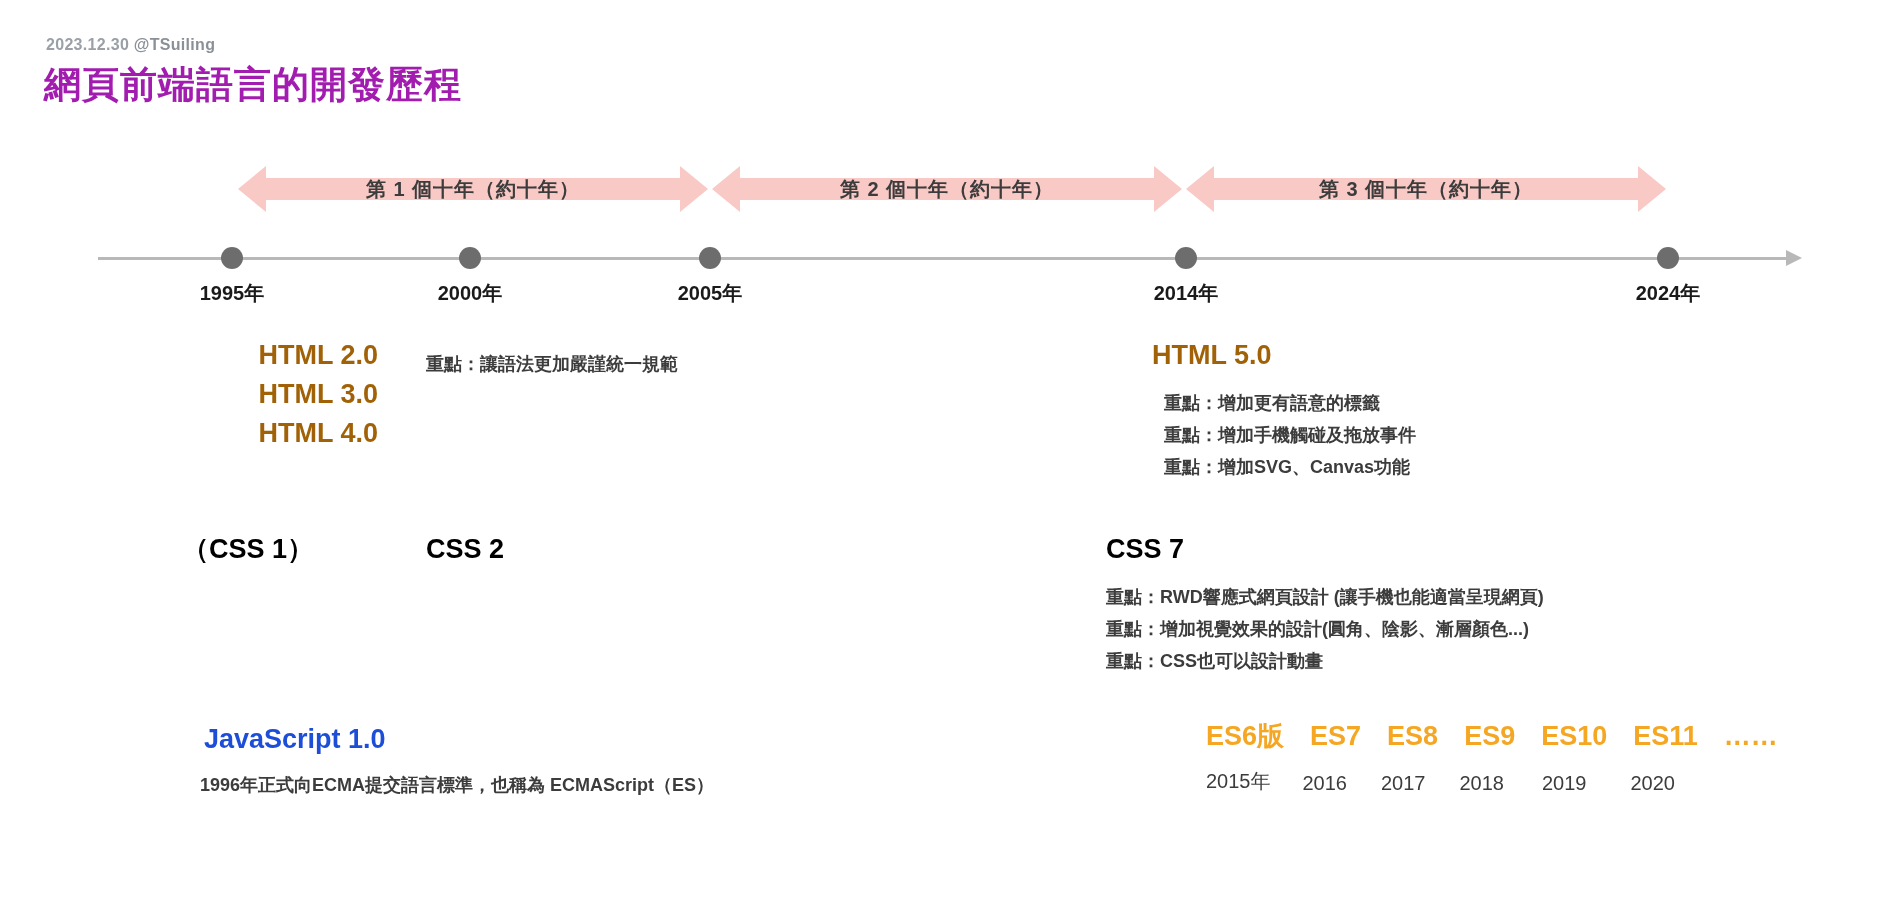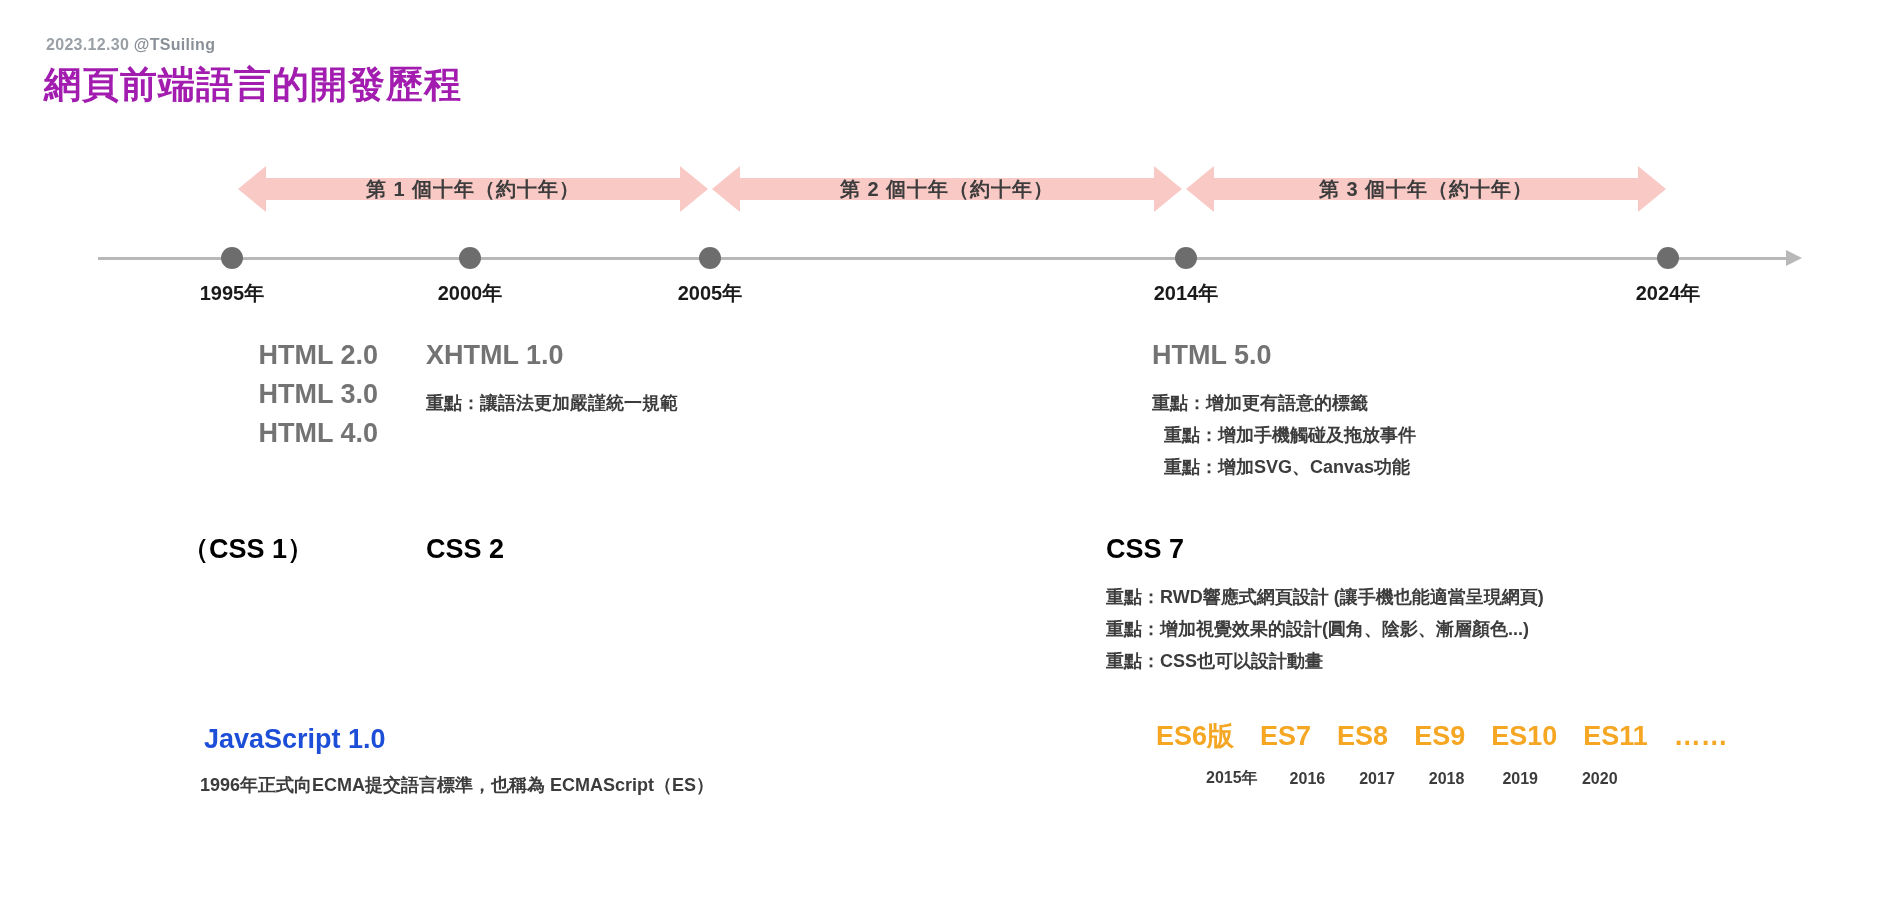--- a/index.html
+++ b/index.html
@@ -104,21 +104,21 @@
   }
 
   
   .block { position: absolute; }
   .head {
     font-size: 27px;
     font-weight: bold;
     line-height: 1.45;
     white-space: nowrap;
   }
-  .head.red { color: #737373; }
+  .head.red { color: #a16207; }
   .head.blue { color: #000000; }
   .head.orange { color: #1d4ed8; }
   .detail {
     font-size: 18px;
     font-weight: bold;
     color: #3c3c3c;
     line-height: 1.78;
     white-space: nowrap;
   }
   .right-align { text-align: right; }
@@ -131,23 +131,23 @@
   }
   .es-ver {
     font-size: 27px;
     font-weight: bold;
     color: #f5a623;
     white-space: nowrap;
   }
   .es-years {
     position: absolute;
     display: flex;
-    align-items: center;
-    font-size: 16px;
-    font-weight: bold;
+    align-items: flex-end;
+    font-size: 20px;
+    font-weight: normal;
     color: #3c3c3c;
   }
 </style>
 </head>
 <body>
 
 <div class="meta">
   <span>2023.12.30</span>
   <span class="handle">@TSuiling</span>
 </div>
@@ -194,27 +194,26 @@
   <div class="year" style="left:1570px;">2024年</div>
 </div>
 
 <div class="block right-align" style="left:60px; top:336px; width:318px;">
   <div class="head red">HTML 2.0</div>
   <div class="head red">HTML 3.0</div>
   <div class="head red">HTML 4.0</div>
 </div>
 
 <div class="block" style="left:426px; top:336px;">
-  <div class="head red">XHTML 1.0</div>
   <div class="detail" style="margin-top:12px;">重點：讓語法更加嚴謹統一規範</div>
 </div>
 
 <div class="block" style="left:1152px; top:336px;">
   <div class="head red">HTML 5.0</div>
-  <div class="detail" style="margin-top:12px; margin-left:0;">重點：增加更有語意的標籤</div>
+  <div class="detail" style="margin-top:12px; margin-left:12px;">重點：增加更有語意的標籤</div>
   <div class="detail" style="margin-left:12px;">重點：增加手機觸碰及拖放事件</div>
   <div class="detail" style="margin-left:12px;">重點：增加SVG、Canvas功能</div>
 </div>
 
 <div class="block" style="left:182px; top:530px;">
   <div class="head blue">（CSS 1）</div>
 </div>
 
 <div class="block" style="left:426px; top:530px;">
   <div class="head blue">CSS 2</div>
@@ -225,21 +224,21 @@
   <div class="detail" style="margin-top:12px;">重點：RWD響應式網頁設計 (讓手機也能適當呈現網頁)</div>
   <div class="detail">重點：增加視覺效果的設計(圓角、陰影、漸層顏色...)</div>
   <div class="detail">重點：CSS也可以設計動畫</div>
 </div>
 
 <div class="block" style="left:204px; top:720px;">
   <div class="head orange">JavaScript 1.0</div>
   <div class="detail" style="margin-top:10px; margin-left:-4px;">1996年正式向ECMA提交語言標準，也稱為 ECMAScript（ES）</div>
 </div>
 
-<div class="es-row" style="left:1156px; top:718px; gap:26px;">
+<div class="es-row" style="left:1206px; top:718px; gap:26px;">
   <span class="es-ver">ES6版</span>
   <span class="es-ver">ES7</span>
   <span class="es-ver">ES8</span>
   <span class="es-ver">ES9</span>
   <span class="es-ver">ES10</span>
   <span class="es-ver">ES11</span>
   <span class="es-ver">……</span>
 </div>
 
 <div class="es-years" style="left:1206px; top:768px; gap:26px;">

